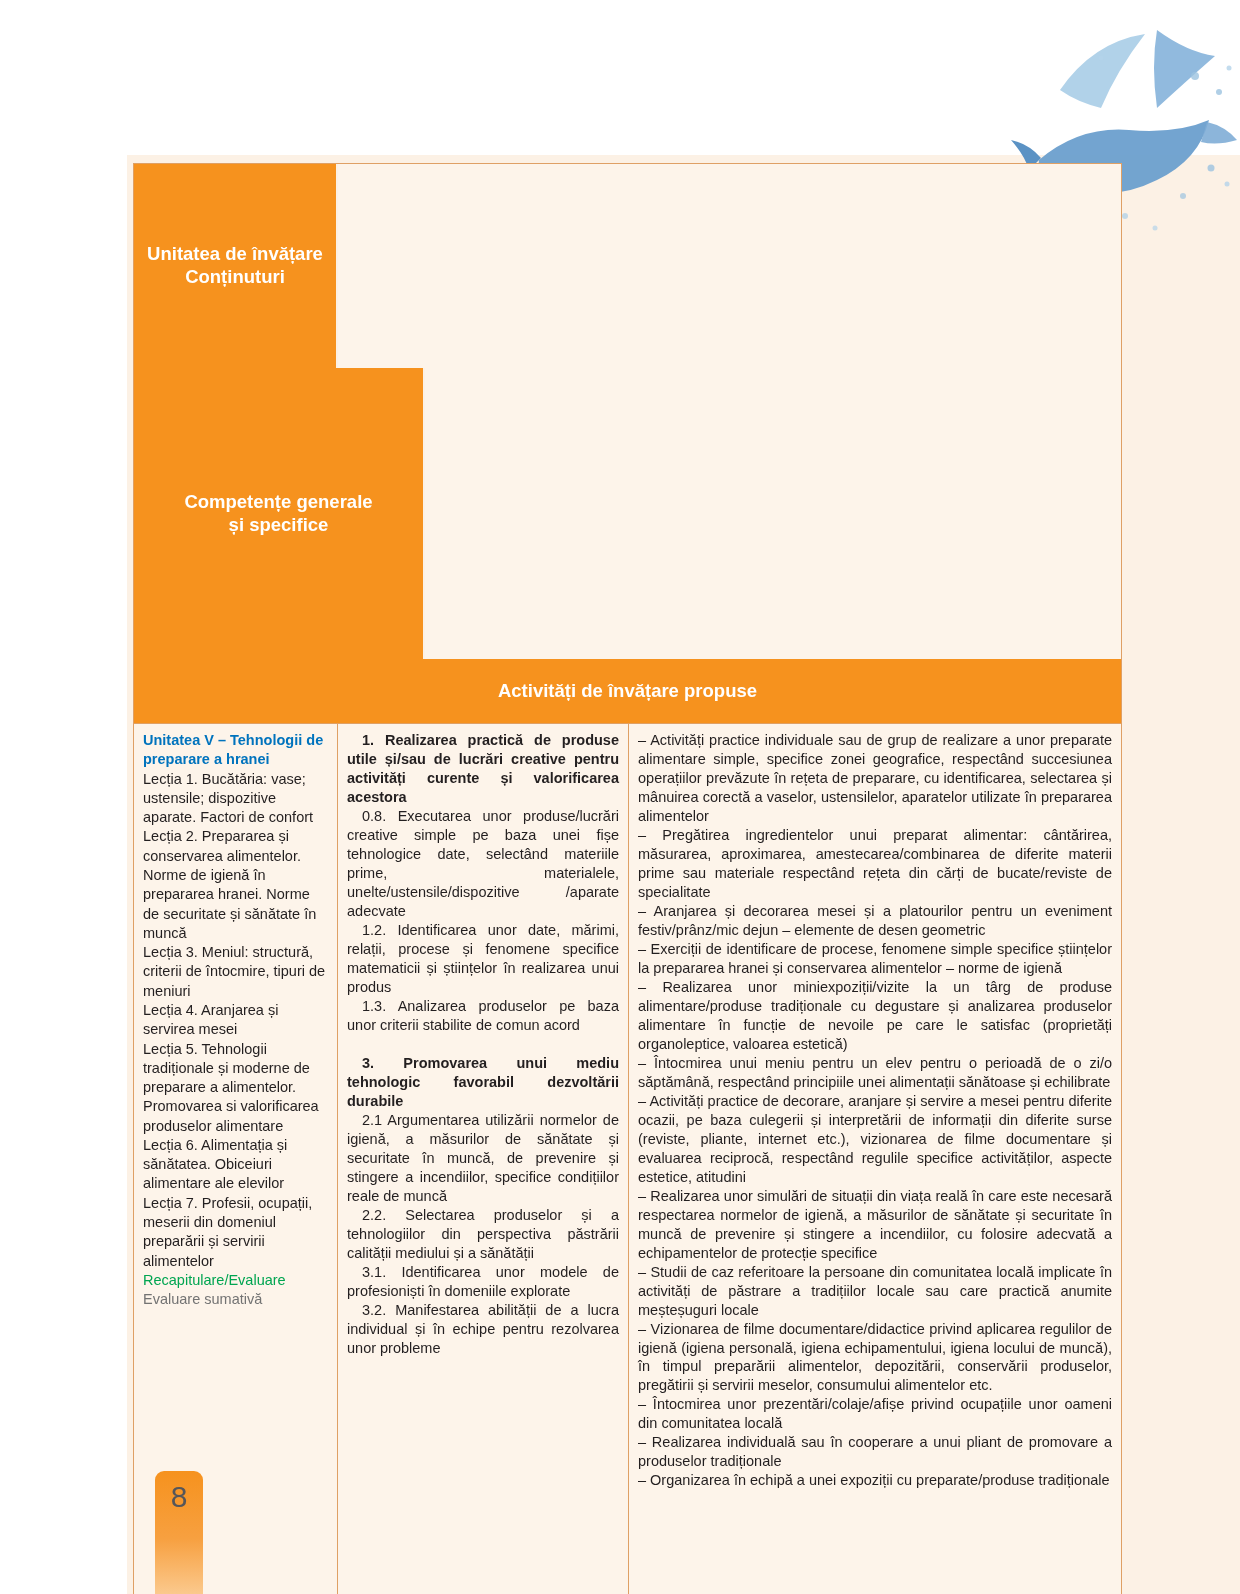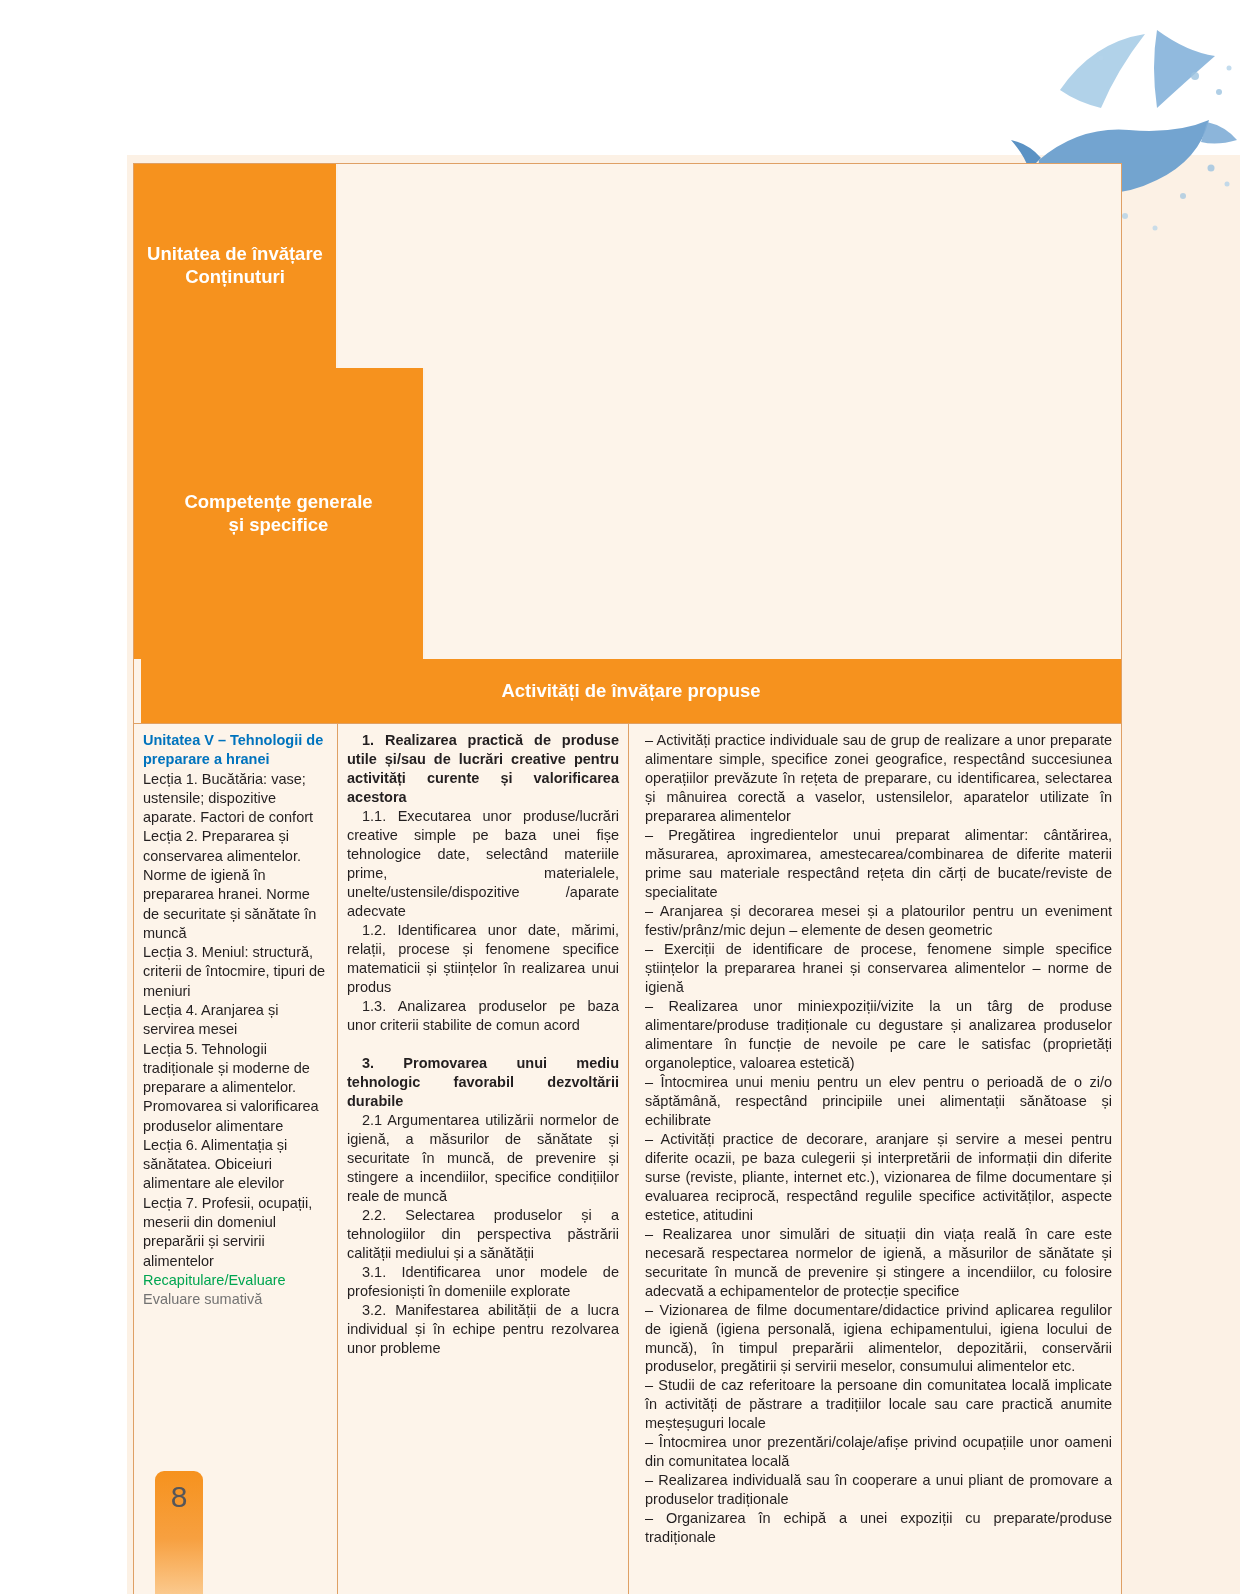--- a/index.html
+++ b/index.html
@@ -10,21 +10,21 @@
   }
   .cream-bg{position:absolute;left:127px;top:155px;right:0;bottom:0;background:#fcf1e5;}
   .dove{position:absolute;left:1005px;top:28px;width:235px;height:245px;}
 
   .tbl{position:absolute;left:133px;top:163px;width:987px;border:1px solid #dfa065;background:#fdf4ea;}
   .row{display:flex;}
   .c1{width:204px;flex:0 0 204px;}
   .c2{width:291px;flex:0 0 291px;}
   .c3{flex:1 1 auto;}
   .cell{box-sizing:border-box;border-right:1px solid #dfa065;}
-  .row .cell:last-child{border-right:none;margin-left:7px;}
+  .row .cell:last-child{border-right:none;}
 
   .head{border-bottom:1px solid #dfa065;flex-direction:column;}
   .head .cell{
     background:#f6921e;color:#ffffff;font-weight:bold;font-size:18.5px;line-height:1.22;
     height:64px;display:flex;flex-direction:column;justify-content:center;align-items:center;
     text-align:center;border-right:2px solid #fcf1e5;
   }
   .head .cell:last-child{border-right:none;}
 
   .body1{min-height:872px;border-bottom:1px solid #dfa065;}
@@ -100,41 +100,41 @@
       <p>Lecția 4. Aranjarea și servirea mesei</p>
       <p>Lecția 5. Tehnologii tradiționale și moderne de preparare a alimentelor. Promovarea si valorificarea produselor alimentare</p>
       <p>Lecția 6. Alimentația și sănătatea. Obiceiuri alimentare ale elevilor</p>
       <p>Lecția 7. Profesii, ocupații, meserii din domeniul preparării și servirii alimentelor</p>
       <p class="recap-green">Recapitulare/Evaluare</p>
       <p class="eval-red">Evaluare sumativă</p>
     </div>
 
     <div class="cell c2 bcell">
       <p class="jz ind bold">1. Realizarea practică de produse utile și/sau de lucrări creative pentru activități curente și valorificarea acestora</p>
-      <p class="jz ind">1.1. Executarea unor produse/lucrări creative simple pe baza unei fișe tehnologice date, selectând materiile prime, materialele, unelte/ustensile/dispozitive /aparate adecvate</p>
+      <p class="jz ind">0.8. Executarea unor produse/lucrări creative simple pe baza unei fișe tehnologice date, selectând materiile prime, materialele, unelte/ustensile/dispozitive /aparate adecvate</p>
       <p class="jz ind">1.2. Identificarea unor date, mărimi, relații, procese și fenomene specifice matematicii și științelor în realizarea unui produs</p>
       <p class="jz ind">1.3. Analizarea produselor pe baza unor criterii stabilite de comun acord</p>
       <p class="jz ind bold gap">3. Promovarea unui mediu tehnologic favorabil dezvoltării durabile</p>
       <p class="jz ind">2.1 Argumentarea utilizării normelor de igienă, a măsurilor de sănătate și securitate în muncă, de prevenire și stingere a incendiilor, specifice condițiilor reale de muncă</p>
       <p class="jz ind">2.2. Selectarea produselor și a tehnologiilor din perspectiva păstrării calității mediului și a sănătății</p>
       <p class="jz ind">3.1. Identificarea unor modele de profesioniști în domeniile explorate</p>
       <p class="jz ind">3.2. Manifestarea abilității de a lucra individual și în echipe pentru rezolvarea unor probleme</p>
     </div>
 
     <div class="cell c3 bcell">
       <p class="jz">– Activități practice individuale sau de grup de realizare a unor preparate alimentare simple, specifice zonei geografice, respectând succesiunea operațiilor prevăzute în rețeta de preparare, cu identificarea, selectarea și mânuirea corectă a vaselor, ustensilelor, aparatelor utilizate în prepararea alimentelor</p>
       <p class="jz">– Pregătirea ingredientelor unui preparat alimentar: cântărirea, măsurarea, aproximarea, amestecarea/combinarea de diferite materii prime sau materiale respectând rețeta din cărți de bucate/reviste de specialitate</p>
       <p class="jz">– Aranjarea și decorarea mesei și a platourilor pentru un eveniment festiv/prânz/mic dejun – elemente de desen geometric</p>
       <p class="jz">– Exerciții de identificare de procese, fenomene simple specifice științelor la prepararea hranei și conservarea alimentelor – norme de igienă</p>
       <p class="jz">– Realizarea unor miniexpoziții/vizite la un târg de produse alimentare/produse tradiționale cu degustare și analizarea produselor alimentare în funcție de nevoile pe care le satisfac (proprietăți organoleptice, valoarea estetică)</p>
       <p class="jz">– Întocmirea unui meniu pentru un elev pentru o perioadă de o zi/o săptămână, respectând principiile unei alimentații sănătoase și echilibrate</p>
       <p class="jz">– Activități practice de decorare, aranjare și servire a mesei pentru diferite ocazii, pe baza culegerii și interpretării de informații din diferite surse (reviste, pliante, internet etc.), vizionarea de filme documentare și evaluarea reciprocă, respectând regulile specifice activităților, aspecte estetice, atitudini</p>
       <p class="jz">– Realizarea unor simulări de situații din viața reală în care este necesară respectarea normelor de igienă, a măsurilor de sănătate și securitate în muncă de prevenire și stingere a incendiilor, cu folosire adecvată a echipamentelor de protecție specifice</p>
+      <p class="jz">– Studii de caz referitoare la persoane din comunitatea locală implicate în activități de păstrare a tradițiilor locale sau care practică anumite meșteșuguri locale</p>
       <p class="jz">– Vizionarea de filme documentare/didactice privind aplicarea regulilor de igienă (igiena personală, igiena echipamentului, igiena locului de muncă), în timpul preparării alimentelor, depozitării, conservării produselor, pregătirii și servirii meselor, consumului alimentelor etc.</p>
-      <p class="jz">– Studii de caz referitoare la persoane din comunitatea locală implicate în activități de păstrare a tradițiilor locale sau care practică anumite meșteșuguri locale</p>
       <p class="jz">– Întocmirea unor prezentări/colaje/afișe privind ocupațiile unor oameni din comunitatea locală</p>
       <p class="jz">– Realizarea individuală sau în cooperare a unui pliant de promovare a produselor tradiționale</p>
       <p class="jz">– Organizarea în echipă a unei expoziții cu preparate/produse tradiționale</p>
     </div>
   </div>
 
   <div class="row body2">
     <div class="cell c1 bcell col1">
       <p>Recapitulare finală –</p>
       <p>Organizarea unui eveniment</p>

